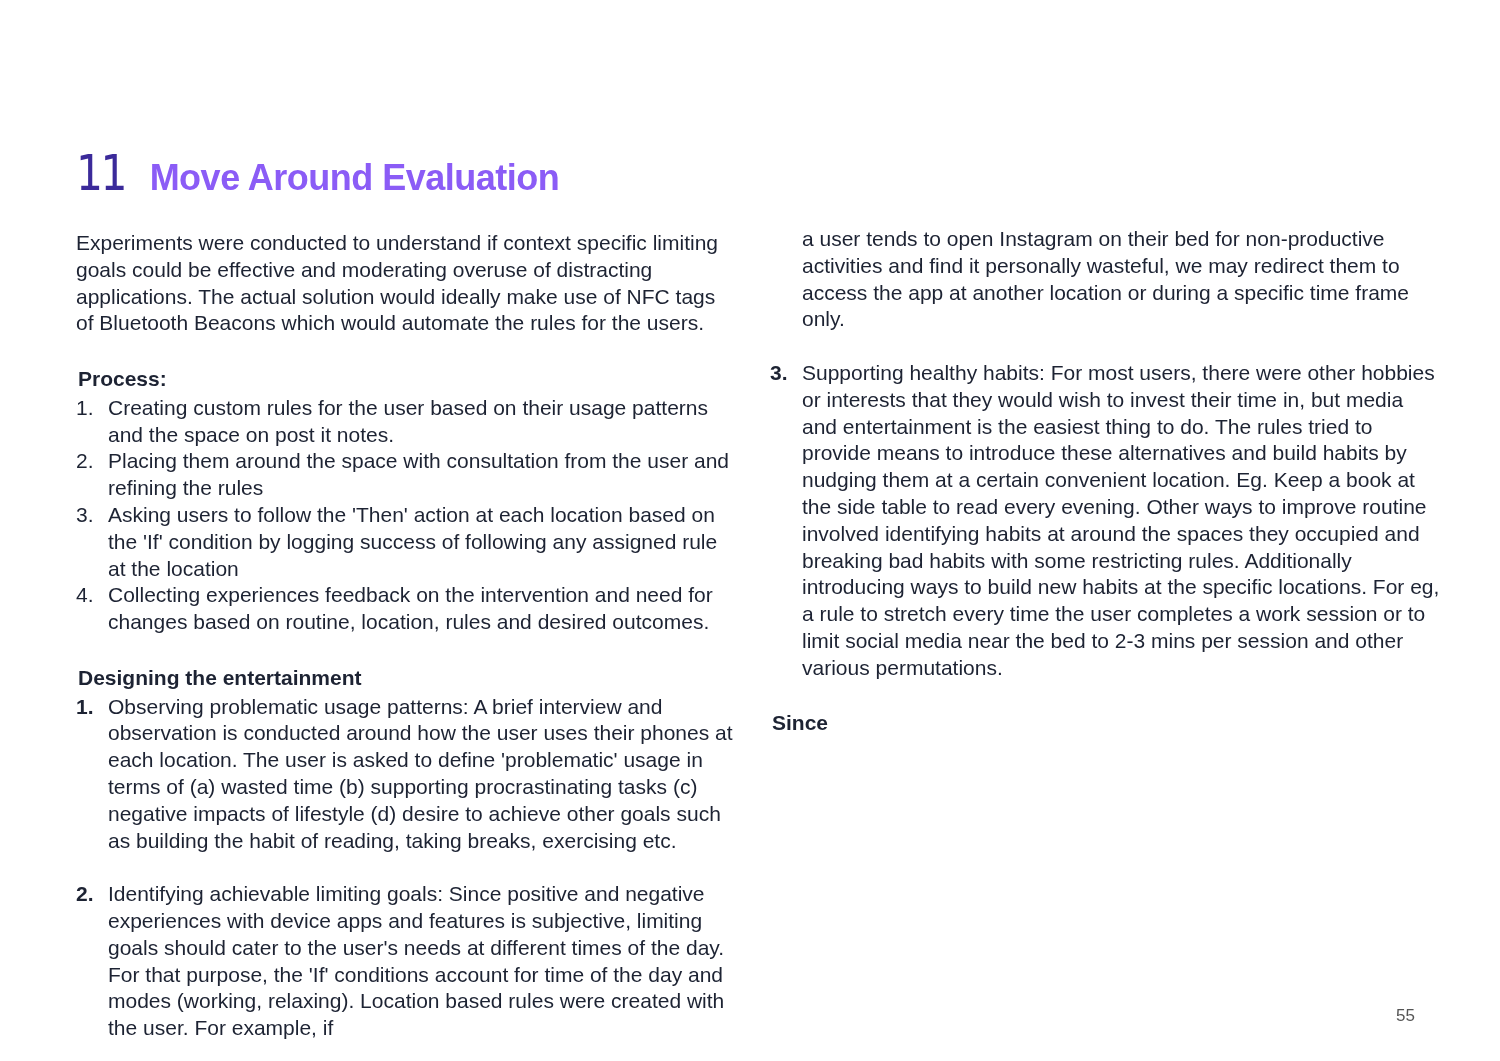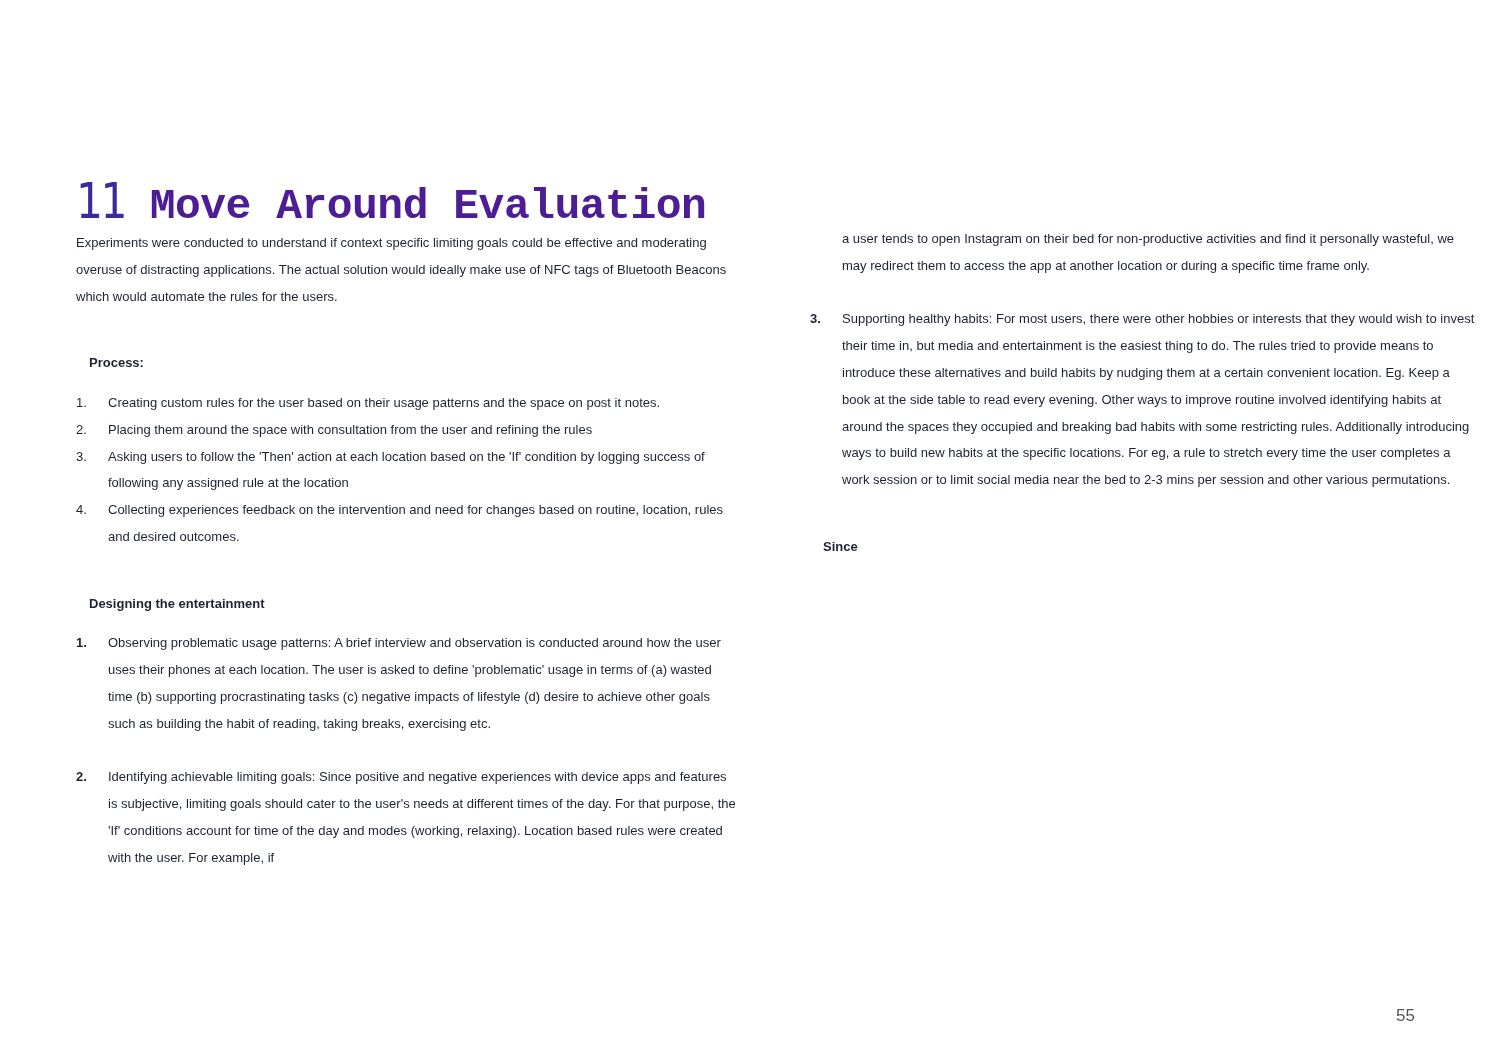--- a/index.html
+++ b/index.html
@@ -1,27 +1,27 @@
 <!DOCTYPE html>
 <html><head>
 <meta charset="utf-8">
 <style>
   html, body { margin: 0; padding: 0; }
   body {
     width: 1500px; height: 1061px; background: #ffffff; position: relative; overflow: hidden;
     font-family: "Liberation Sans", "DejaVu Sans", sans-serif; color: #1d2333;
   }
-  .title-row { position: absolute; left: 76px; top: 172px; display: flex; align-items: baseline; }
+  .title-row { position: absolute; left: 76px; top: 144px; display: flex; align-items: baseline; }
   .chapter-num { font-family: "DejaVu Sans", sans-serif; font-size: 50px; font-weight: 400; color: #3b2a9a; letter-spacing: -3px; margin-right: 16px; transform: scaleX(0.85); transform-origin: left; }
-  .page-title { font-family: Liberation Mono, monospace; font-size: 43px; font-weight: 700; color: #4c1d95; letter-spacing: -0.5px; }
-  .col { position: absolute; font-size: 13px; line-height: 26.8px; }
+  .page-title { font-family: Liberation Sans, sans-serif; font-size: 36px; font-weight: 700; color: #8b5cf6; letter-spacing: -0.5px; }
+  .col { position: absolute; font-size: 21px; line-height: 26.8px; }
   .col-left { left: 76px; top: 230px; width: 660px; }
-  .col-right { left: 810px; top: 226px; width: 670px; }
+  .col-right { left: 770px; top: 226px; width: 670px; }
   p { margin: 0; }
-  .heading { font-weight: 700; margin: 13px; }
+  .heading { font-weight: 700; margin: 2px; }
   .gap { height: 26.8px; }
   ol { margin: 0; padding: 0; list-style: none; }
   ol li { position: relative; padding-left: 32px; }
   .num { position: absolute; left: 0; top: 0; }
   .num.bold { font-weight: 700; }
   .lead { font-weight: 400; }
   .cont { padding-left: 32px; }
   .page-number { position: absolute; left: 1396px; top: 986px; font-size: 17px; color: #555; margin-top: 20px; }
 </style>
 </head>

